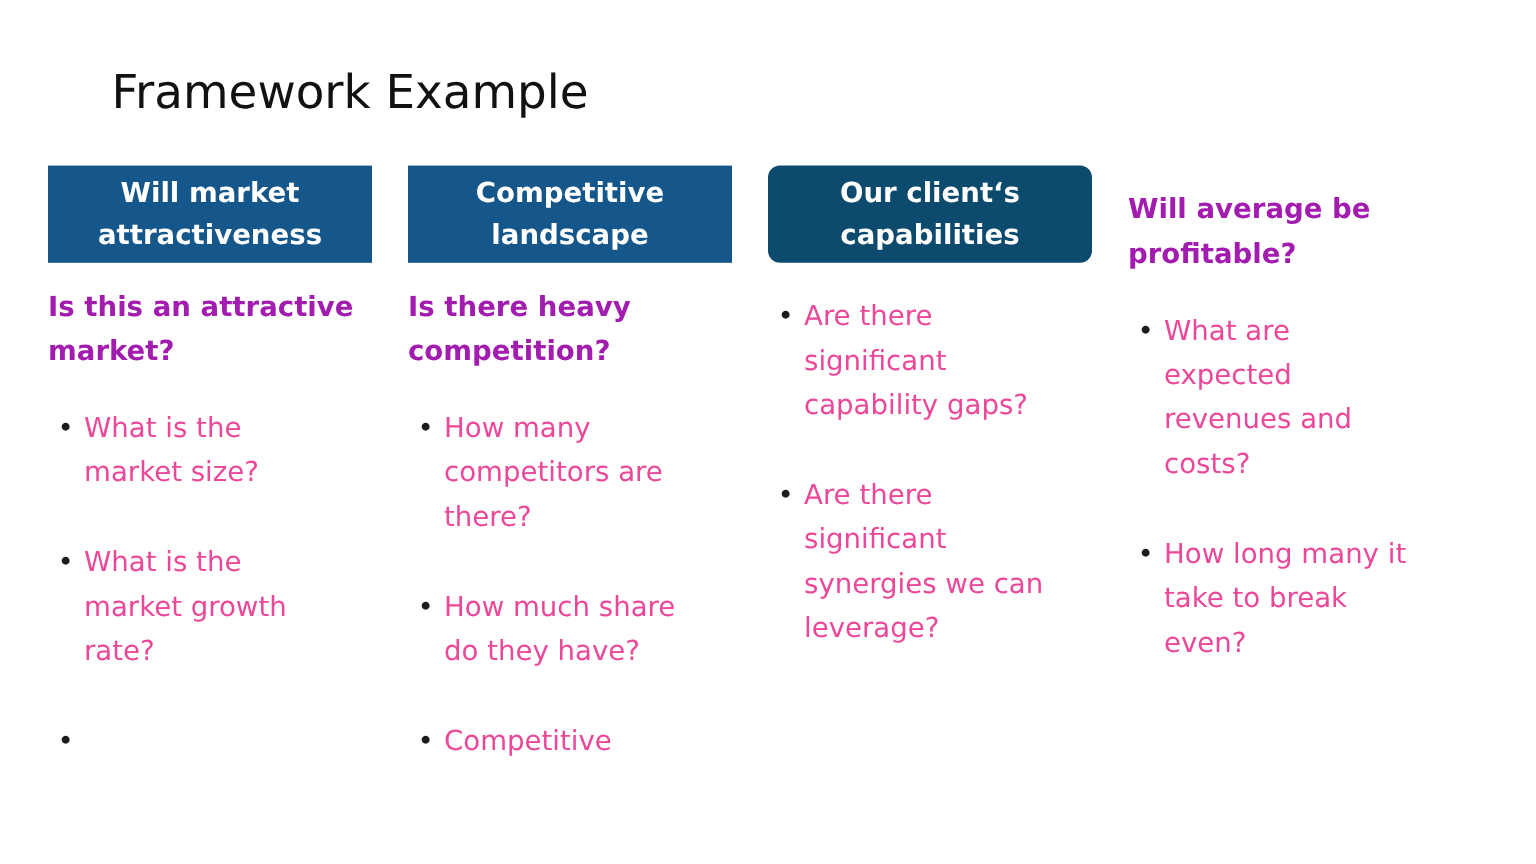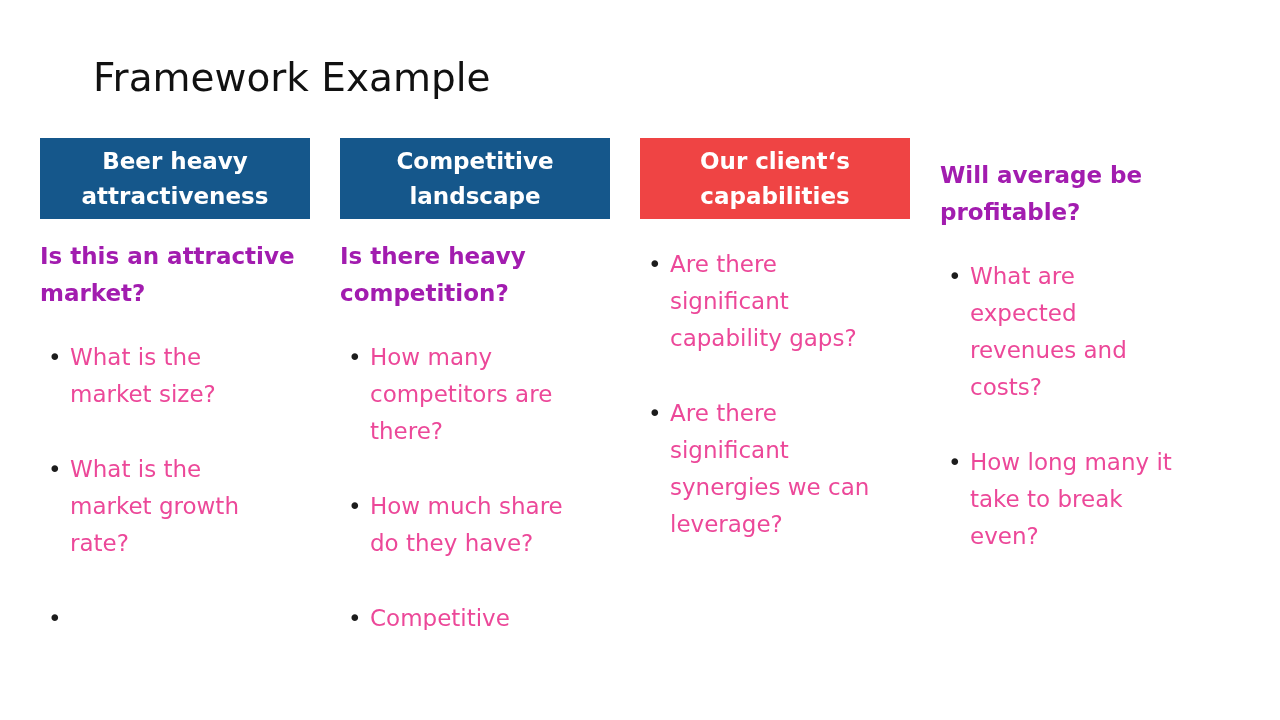--- a/index.html
+++ b/index.html
@@ -86,21 +86,21 @@
 </style>
 </head>
 <body>
 
 <div class="slide">
 
   <div class="slide-title">Framework Example</div>
 
   <div class="col c0">
     <div class="header-box" style="background: rgb(21, 87, 139);">
-      <div class="header-label">Beer heavy
+      <div class="header-label">Will market
 attractiveness</div>
     </div>
     <div class="subtitle">Is this an attractive
 market?</div>
     <ul class="bullets">
       <li>
         <span class="dot">•</span>
         <span class="btext">What is the
 market size?</span>
       </li>
@@ -137,21 +137,21 @@
       </li>
       <li>
         <span class="dot">•</span>
         <span class="btext">Competitive
 advantages?</span>
       </li>
     </ul>
   </div>
 
   <div class="col c2">
-    <div class="header-box" style="background: #ef4444;">
+    <div class="header-box" style="background: #0c4a6e; border-radius: 10px;">
       <div class="header-label">Our client‘s
 capabilities</div>
     </div>
     <ul class="bullets">
       <li>
         <span class="dot">•</span>
         <span class="btext">Are there
 significant
 capability gaps?</span>
       </li>

